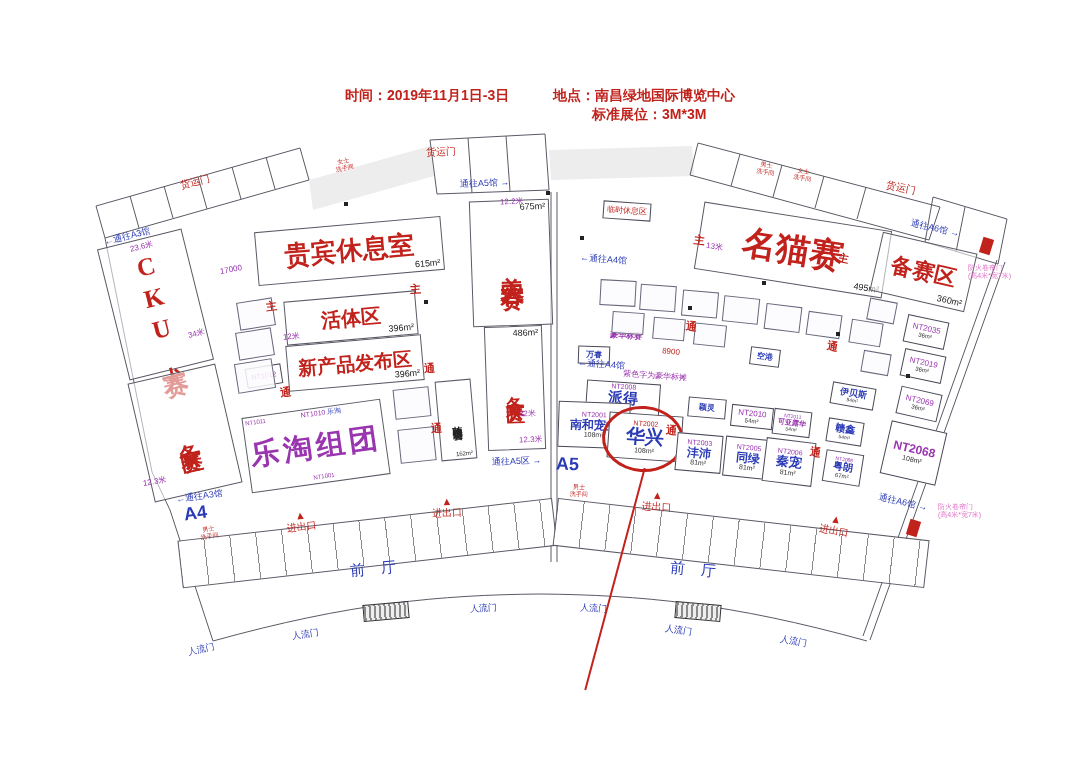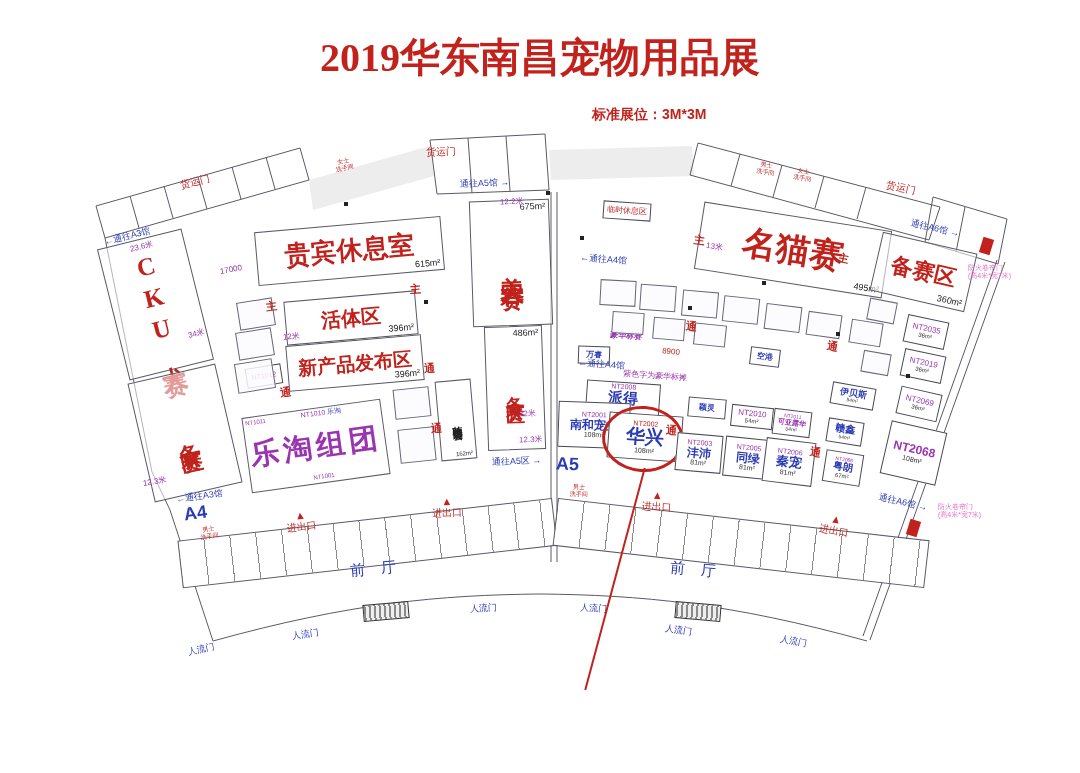--- a/index.html
+++ b/index.html
@@ -28,21 +28,25 @@
   .corr{position:absolute;border:1px solid #5a5a66;
         background:repeating-linear-gradient(90deg,#fff 0 25px,#8a8a8a 25px 26px)}
   .circle{position:absolute;border:3px solid #c1221c;border-radius:50%;}
   .annline{position:absolute;width:2px;background:#c1221c}
 </style>
 </head>
 <body>
 
 <div class="canvas">
 
-  <div class="t red b" style="left:0;top:36px;width:1080px;text-align:center;font-size:40px;font-family:'Liberation Serif',serif">2019华东南昌宠物用品展</div>
+  <div class="t" style="left:0;top:88px;width:1080px;text-align:center;font-size:14px">
+    <span class="red b">时间：2019年11月1日-3日</span>
+    <span style="display:inline-block;width:36px"></span>
+    <span class="red b">地点：南昌绿地国际博览中心</span>
+  </div>
   <div class="t red b" style="left:592px;top:107px;font-size:14px">标准展位：3M*3M</div>
 
   <svg class="t" width="1080" height="773" style="left:0;top:0">
     <g fill="#ededed" stroke="none">
       <polygon points="309,180 430,146 434,176 313,210"></polygon>
       <polygon points="549,150 692,146 694,176 551,180"></polygon>
     </g>
     <g stroke="#5a5a66" fill="none" stroke-width="1">
       <path d="M96,206 L300,148 L309,180 L105,238 Z"></path>
       <path d="M130,196 L139,228 M164,186 L173,218 M198,177 L207,209 M232,167 L241,199 M266,157 L275,189"></path>

